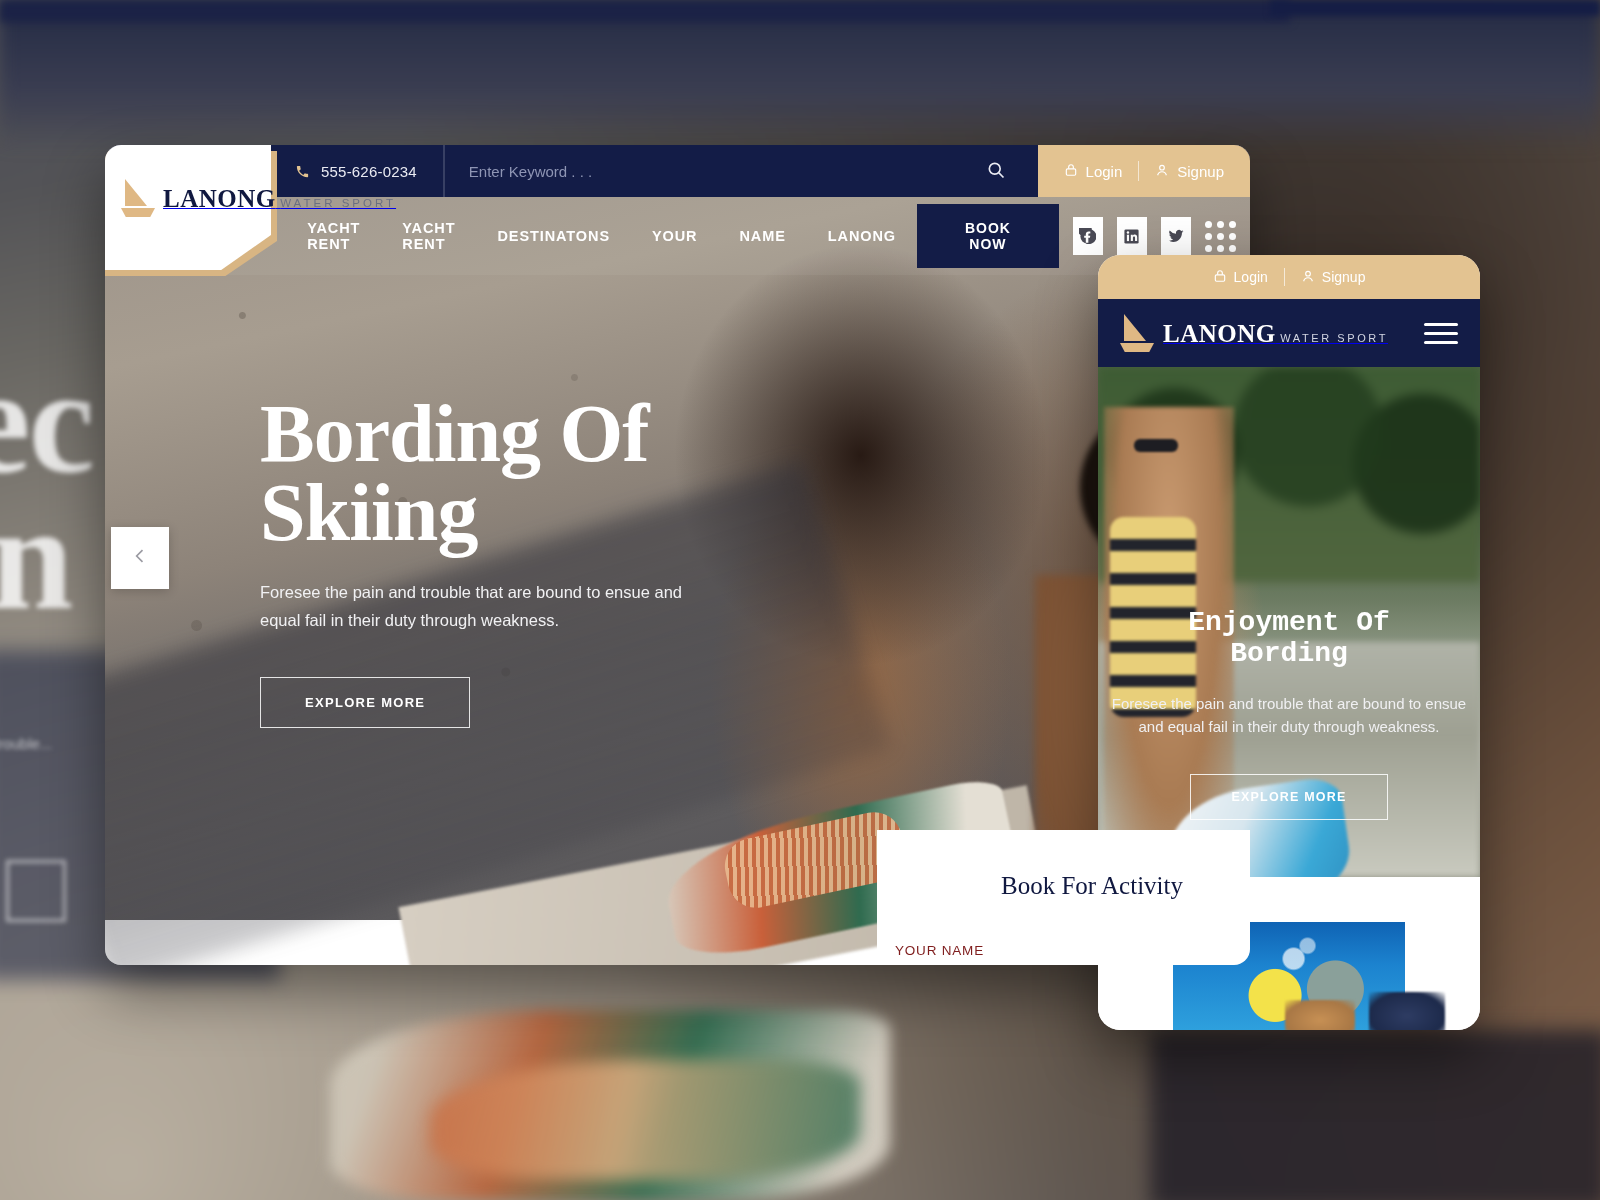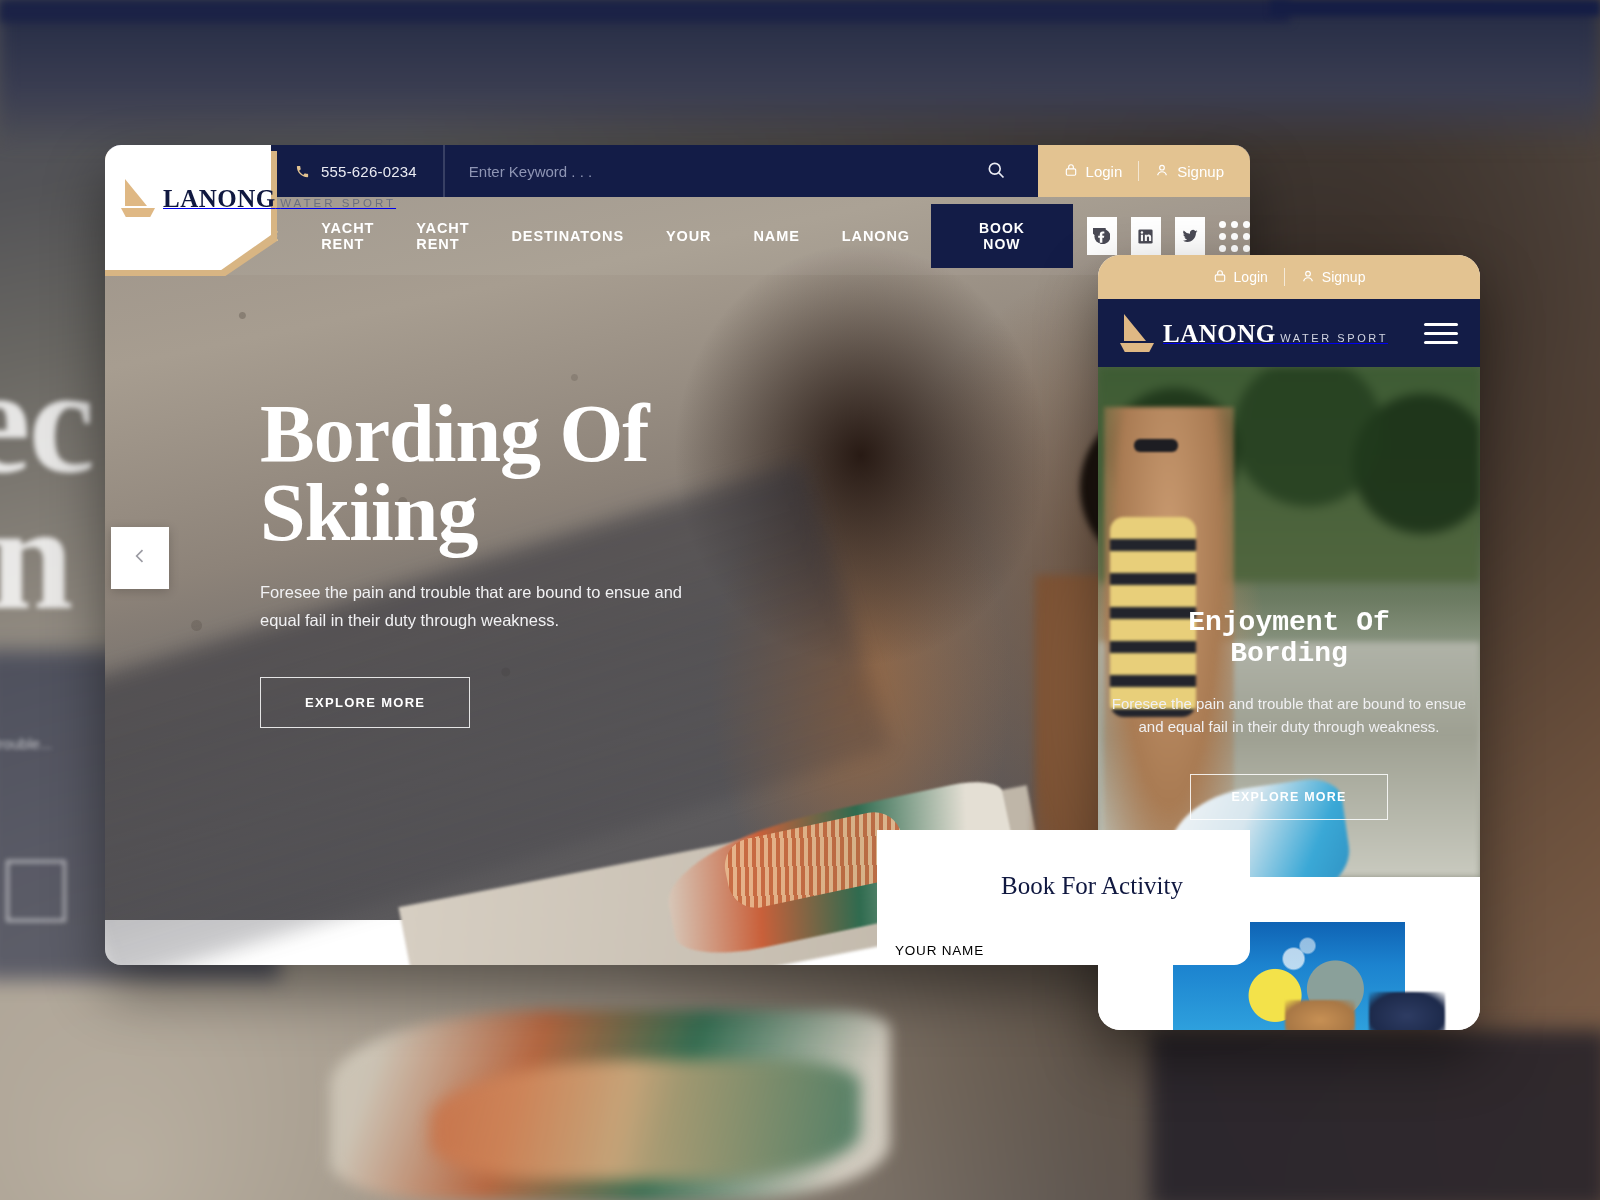--- a/index.html
+++ b/index.html
@@ -121,21 +121,21 @@
   .tb-auth .vbar { width:1px; height:20px; background:rgba(255,255,255,.6); }
 
   
   .navrow { position:absolute; left:0; top:52px; width:100%; height:78px;
     background:rgba(255,255,255,.05); display:flex; align-items:center; }
   .nav-spacer { width:164px; }
   .nav-links { display:flex; align-items:center; gap:0; }
   .nav-links a { color:#fff; font-size:14.5px; font-weight:700; letter-spacing:.9px;
     text-decoration:none; padding:0 21px; }
   .nav-links a.active { color:#e3c391; }
-  .nav-right { margin-left:auto; display:flex; align-items:center; gap:14px; }
+  .nav-right { margin-left:auto; display:flex; align-items:center; gap:14px; padding-right:14px; }
   .book-now { background:#131c47; color:#fff; border:0; font-size:14px; font-weight:700;
     letter-spacing:1px; padding:16px 36px; cursor:pointer; font-family:"Liberation Sans",sans-serif; }
   .soc { width:38px; height:38px; background:#fff; display:flex; align-items:center;
     justify-content:center; color:#4a4a55; }
   .dots-grid { display:grid; grid-template-columns:repeat(3,7px); gap:5px; }
   .dots-grid i { width:7px; height:7px; background:#fff; border-radius:50%; display:block; }
 
   
   .logo-plate { position:absolute; left:0; top:0; width:166px; height:125px; background:#fff;
     clip-path:polygon(0 0, 100% 0, 100% 72%, 70% 100%, 0 100%); z-index:6; }
@@ -163,21 +163,21 @@
   .carousel-prev { position:absolute; left:6px; top:382px; width:58px; height:62px;
     background:#fff; display:flex; align-items:center; justify-content:center; z-index:4;
     box-shadow:0 2px 10px rgba(0,0,0,.2); cursor:pointer; }
 
   
   .booking-card { position:absolute; left:772px; top:685px; width:430px; height:135px;
     background:#fff; z-index:4; }
   .booking-title { font-family:"Liberation Serif",serif; font-size:25px; color:#101840;
     text-align:center; padding-top:42px; white-space:nowrap; }
   .booking-label { position:absolute; left:18px; top:113px; font-size:13.5px;
-    letter-spacing:.8px; color:#000000; }
+    letter-spacing:.8px; color:#7f1d1d; }
 
   
   .mobile { position:absolute; left:1098px; top:255px; width:382px; height:775px;
     background:#fff; border-radius:22px; overflow:hidden;
     box-shadow:0 26px 60px rgba(0,0,0,.45); }
   .m-topbar { height:44px; background:#e3c391; display:flex; align-items:center;
     justify-content:center; gap:16px; }
   .m-topbar a { display:flex; align-items:center; gap:7px; color:#fff;
     font-size:14px; text-decoration:none; }
   .m-topbar .vbar { width:1px; height:18px; background:rgba(255,255,255,.65); }

